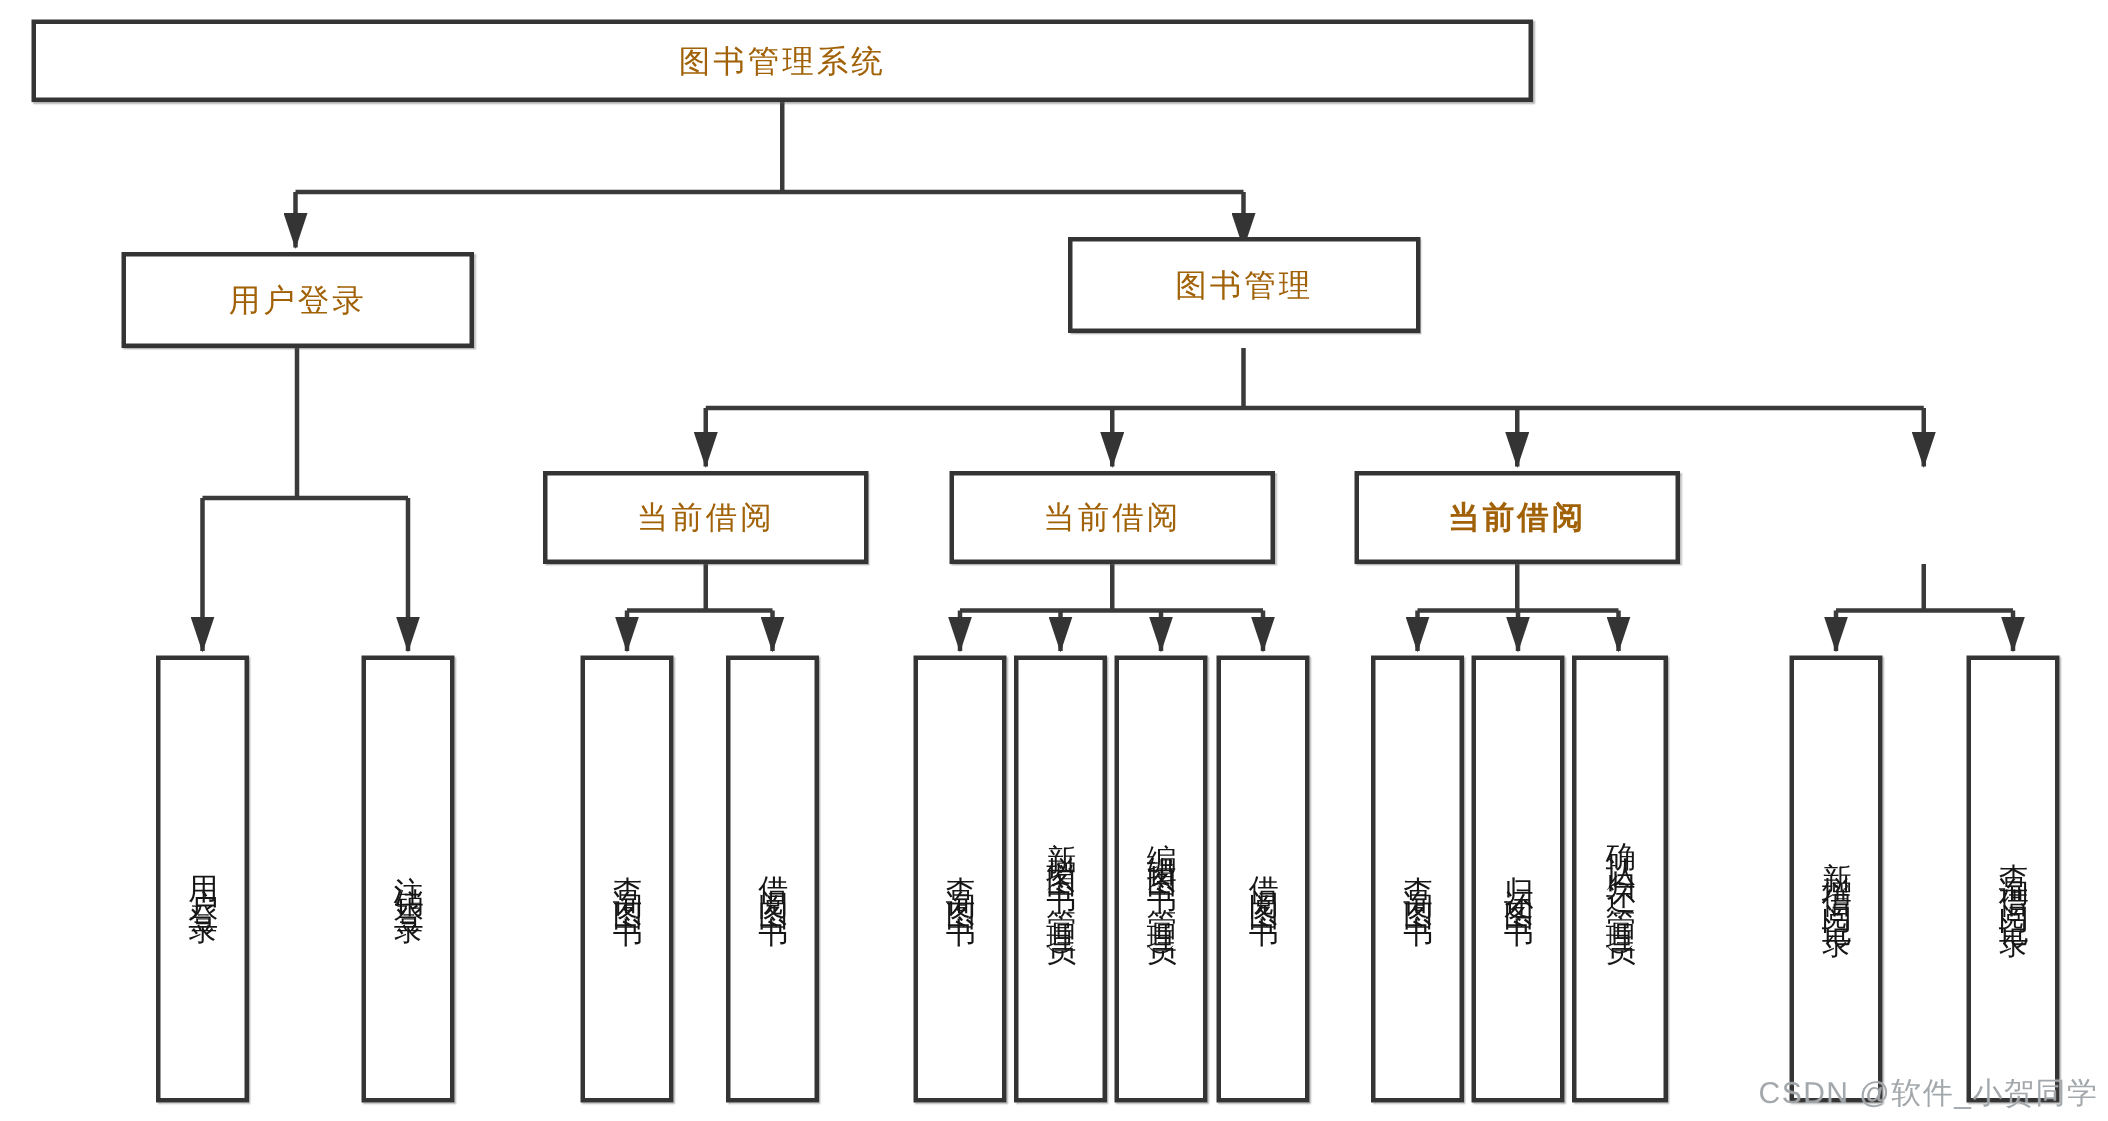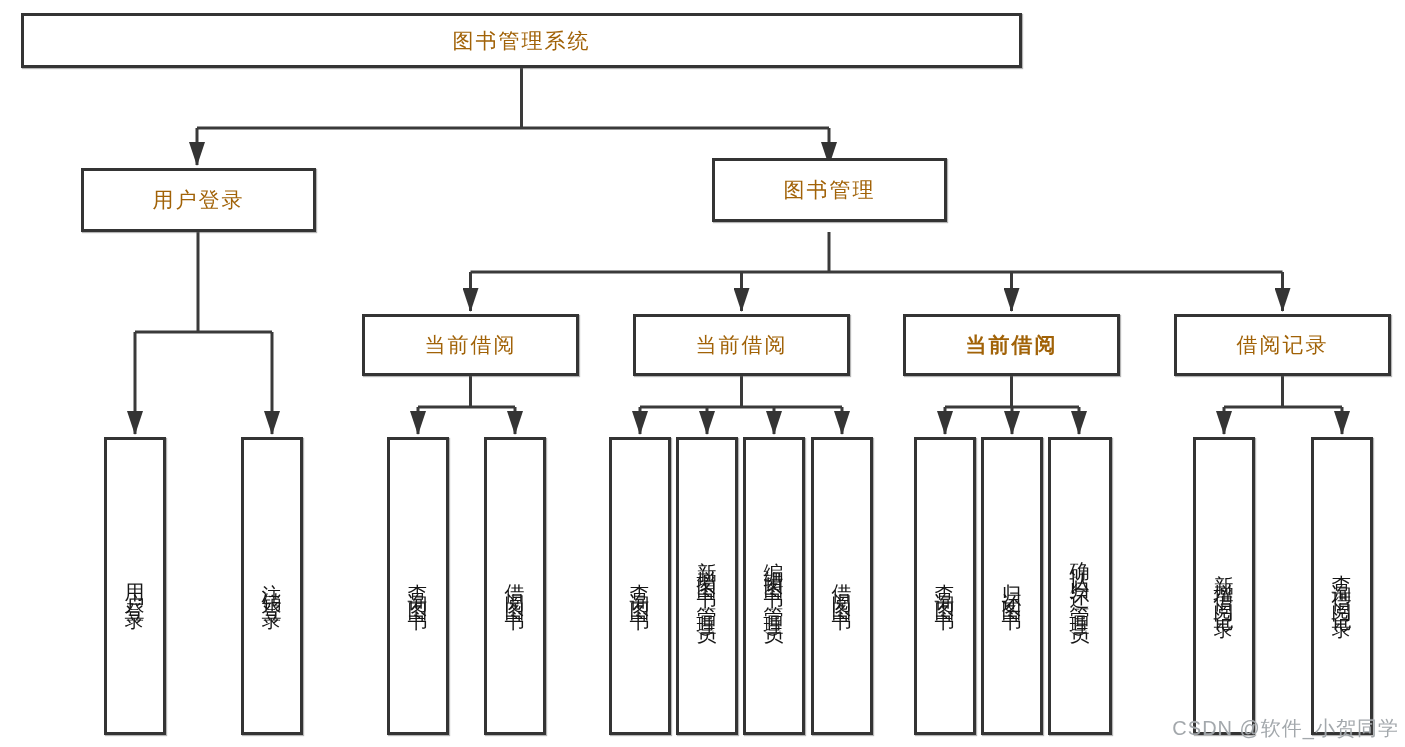--- a/index.html
+++ b/index.html
@@ -115,23 +115,20 @@
 
   <div class="node" style="left:362px;top:314px;width:217px;height:62px;">
     <span class="hlabel">当前借阅</span>
   </div>
   <div class="node" style="left:633px;top:314px;width:217px;height:62px;">
     <span class="hlabel">当前借阅</span>
   </div>
   <div class="node" style="left:903px;top:314px;width:217px;height:62px;font-weight:bold;">
     <span class="hlabel">当前借阅</span>
   </div>
-  <div class="node" style="left:1174px;top:314px;width:217px;height:62px;">
-    <span class="hlabel">借阅记录</span>
-  </div>
 
   <div class="node leaf" style="left:104px;top:437px;width:62px;height:298px;">
     <span class="vlabel">用户登录</span>
   </div>
   <div class="node leaf" style="left:241px;top:437px;width:62px;height:298px;">
     <span class="vlabel">注销登录</span>
   </div>
 
   <div class="node leaf" style="left:387px;top:437px;width:62px;height:298px;">
     <span class="vlabel">查询图书</span>

